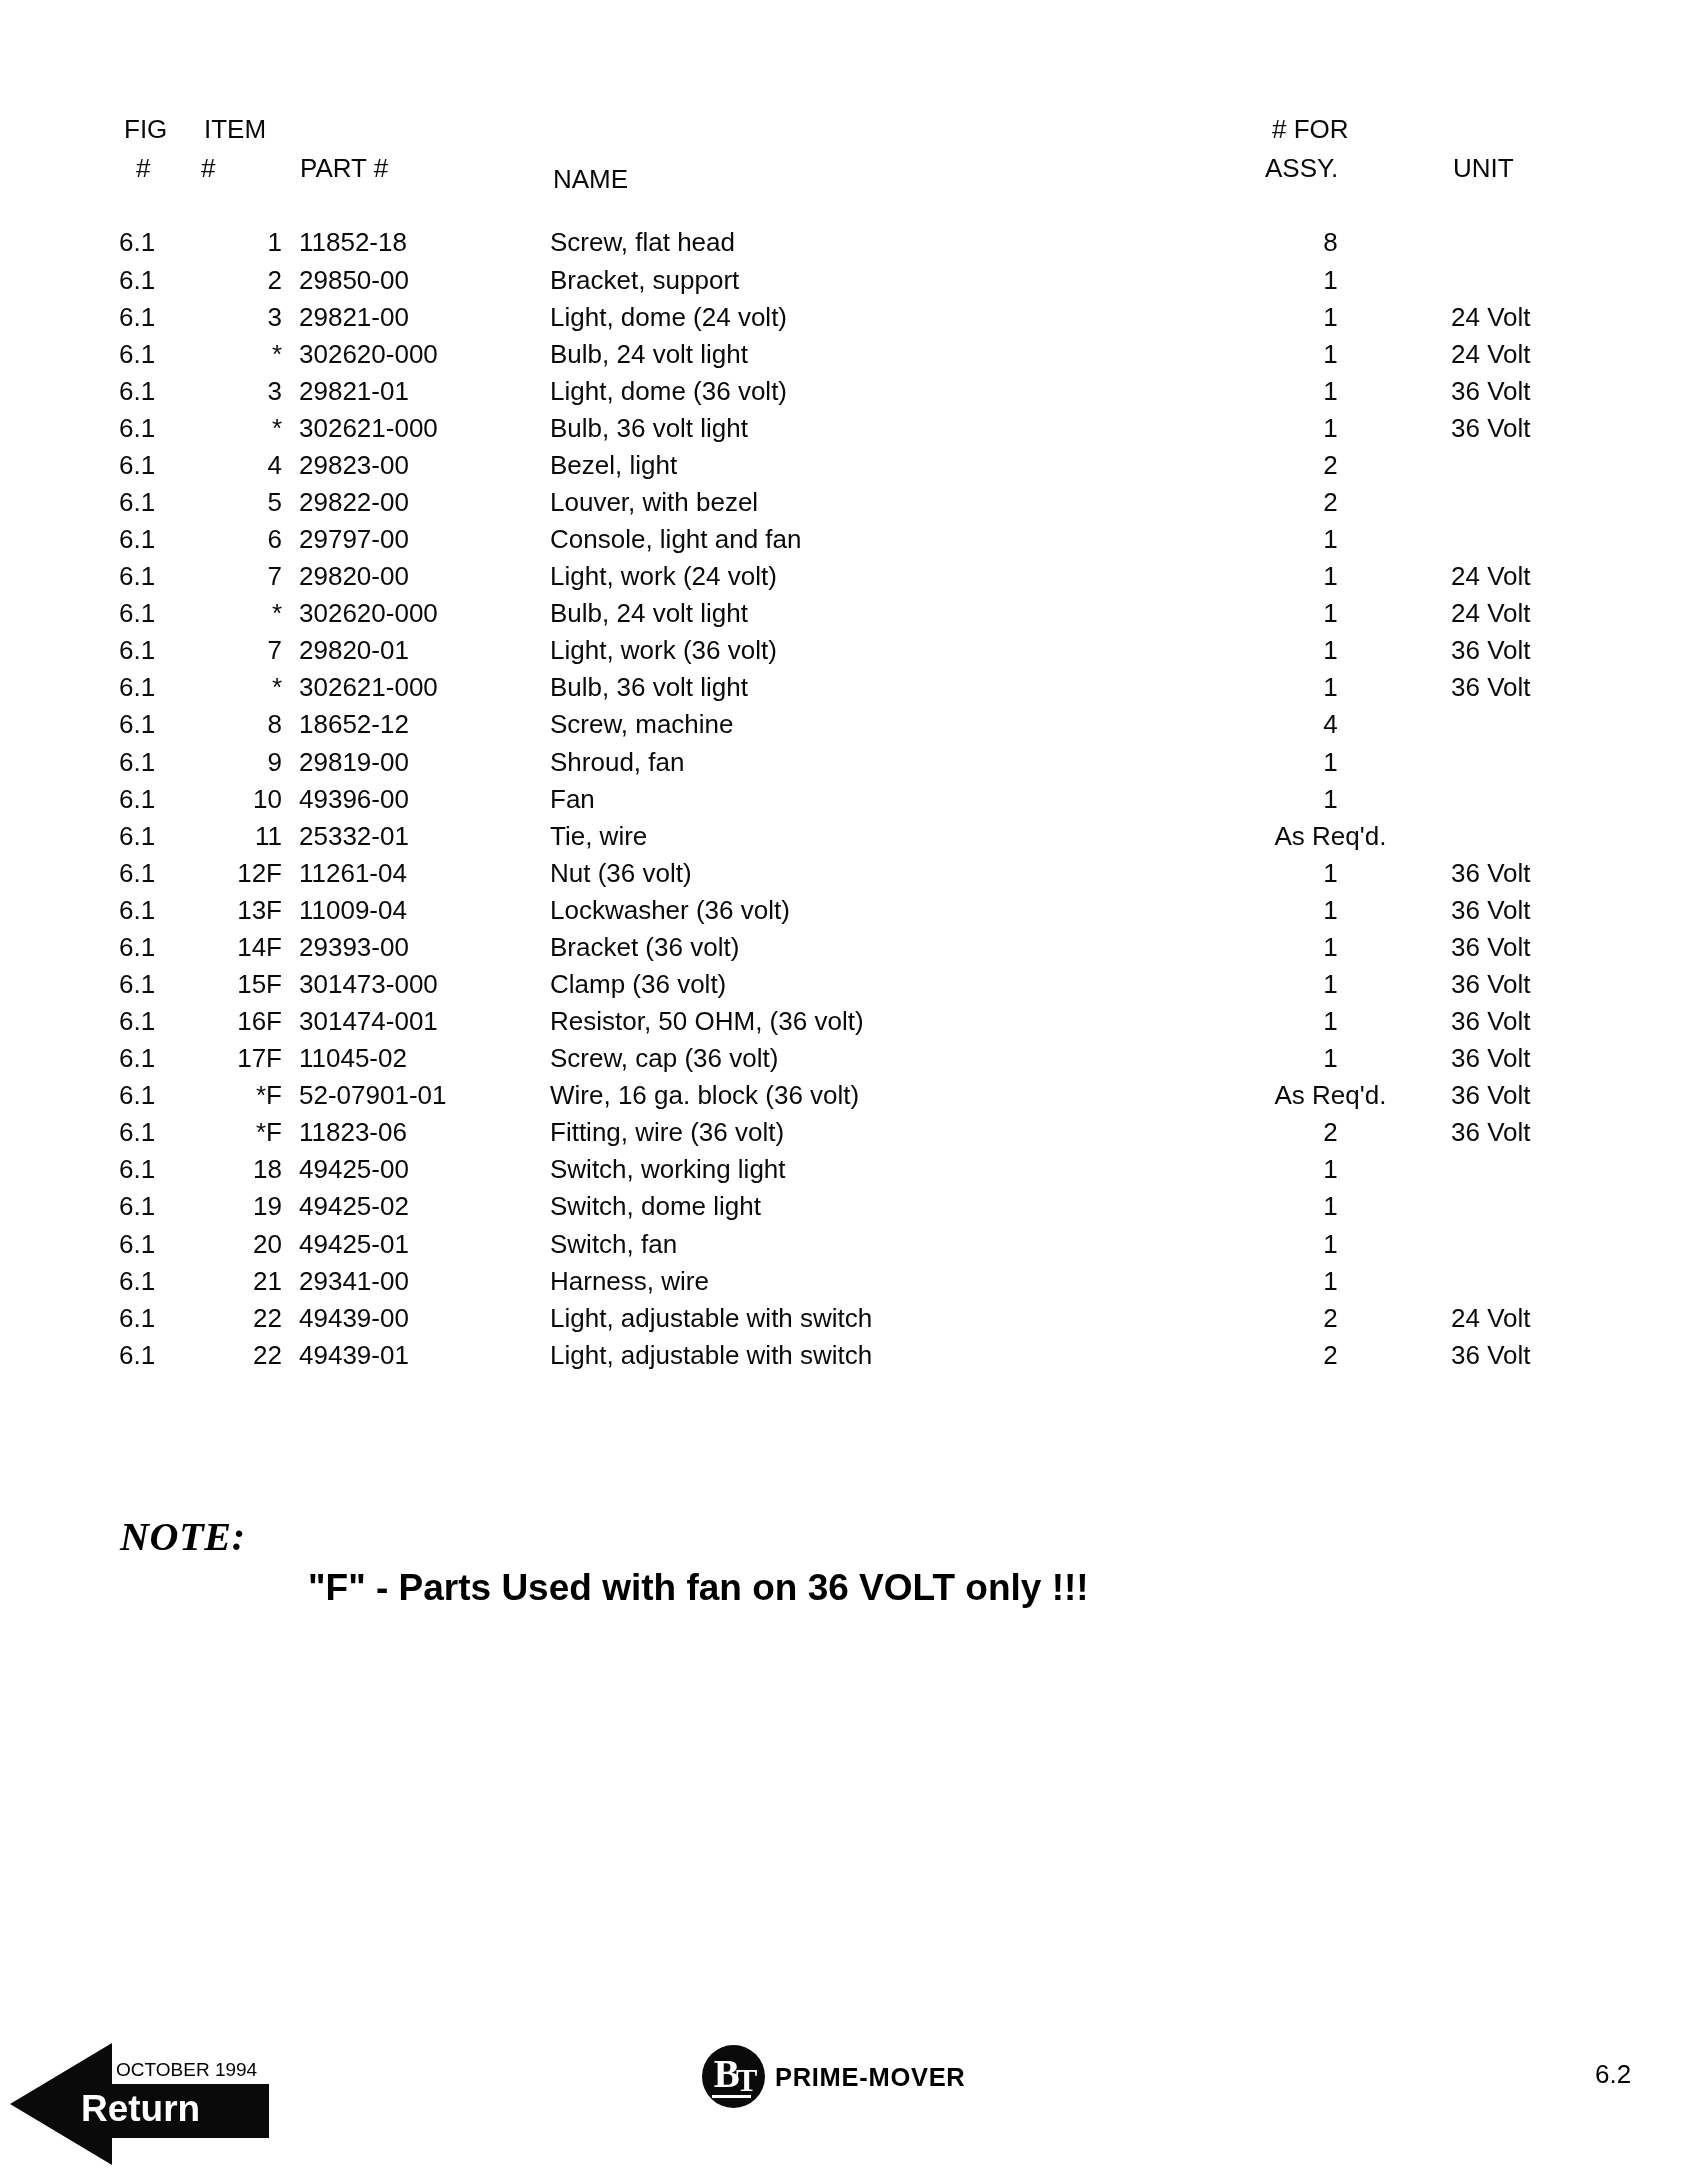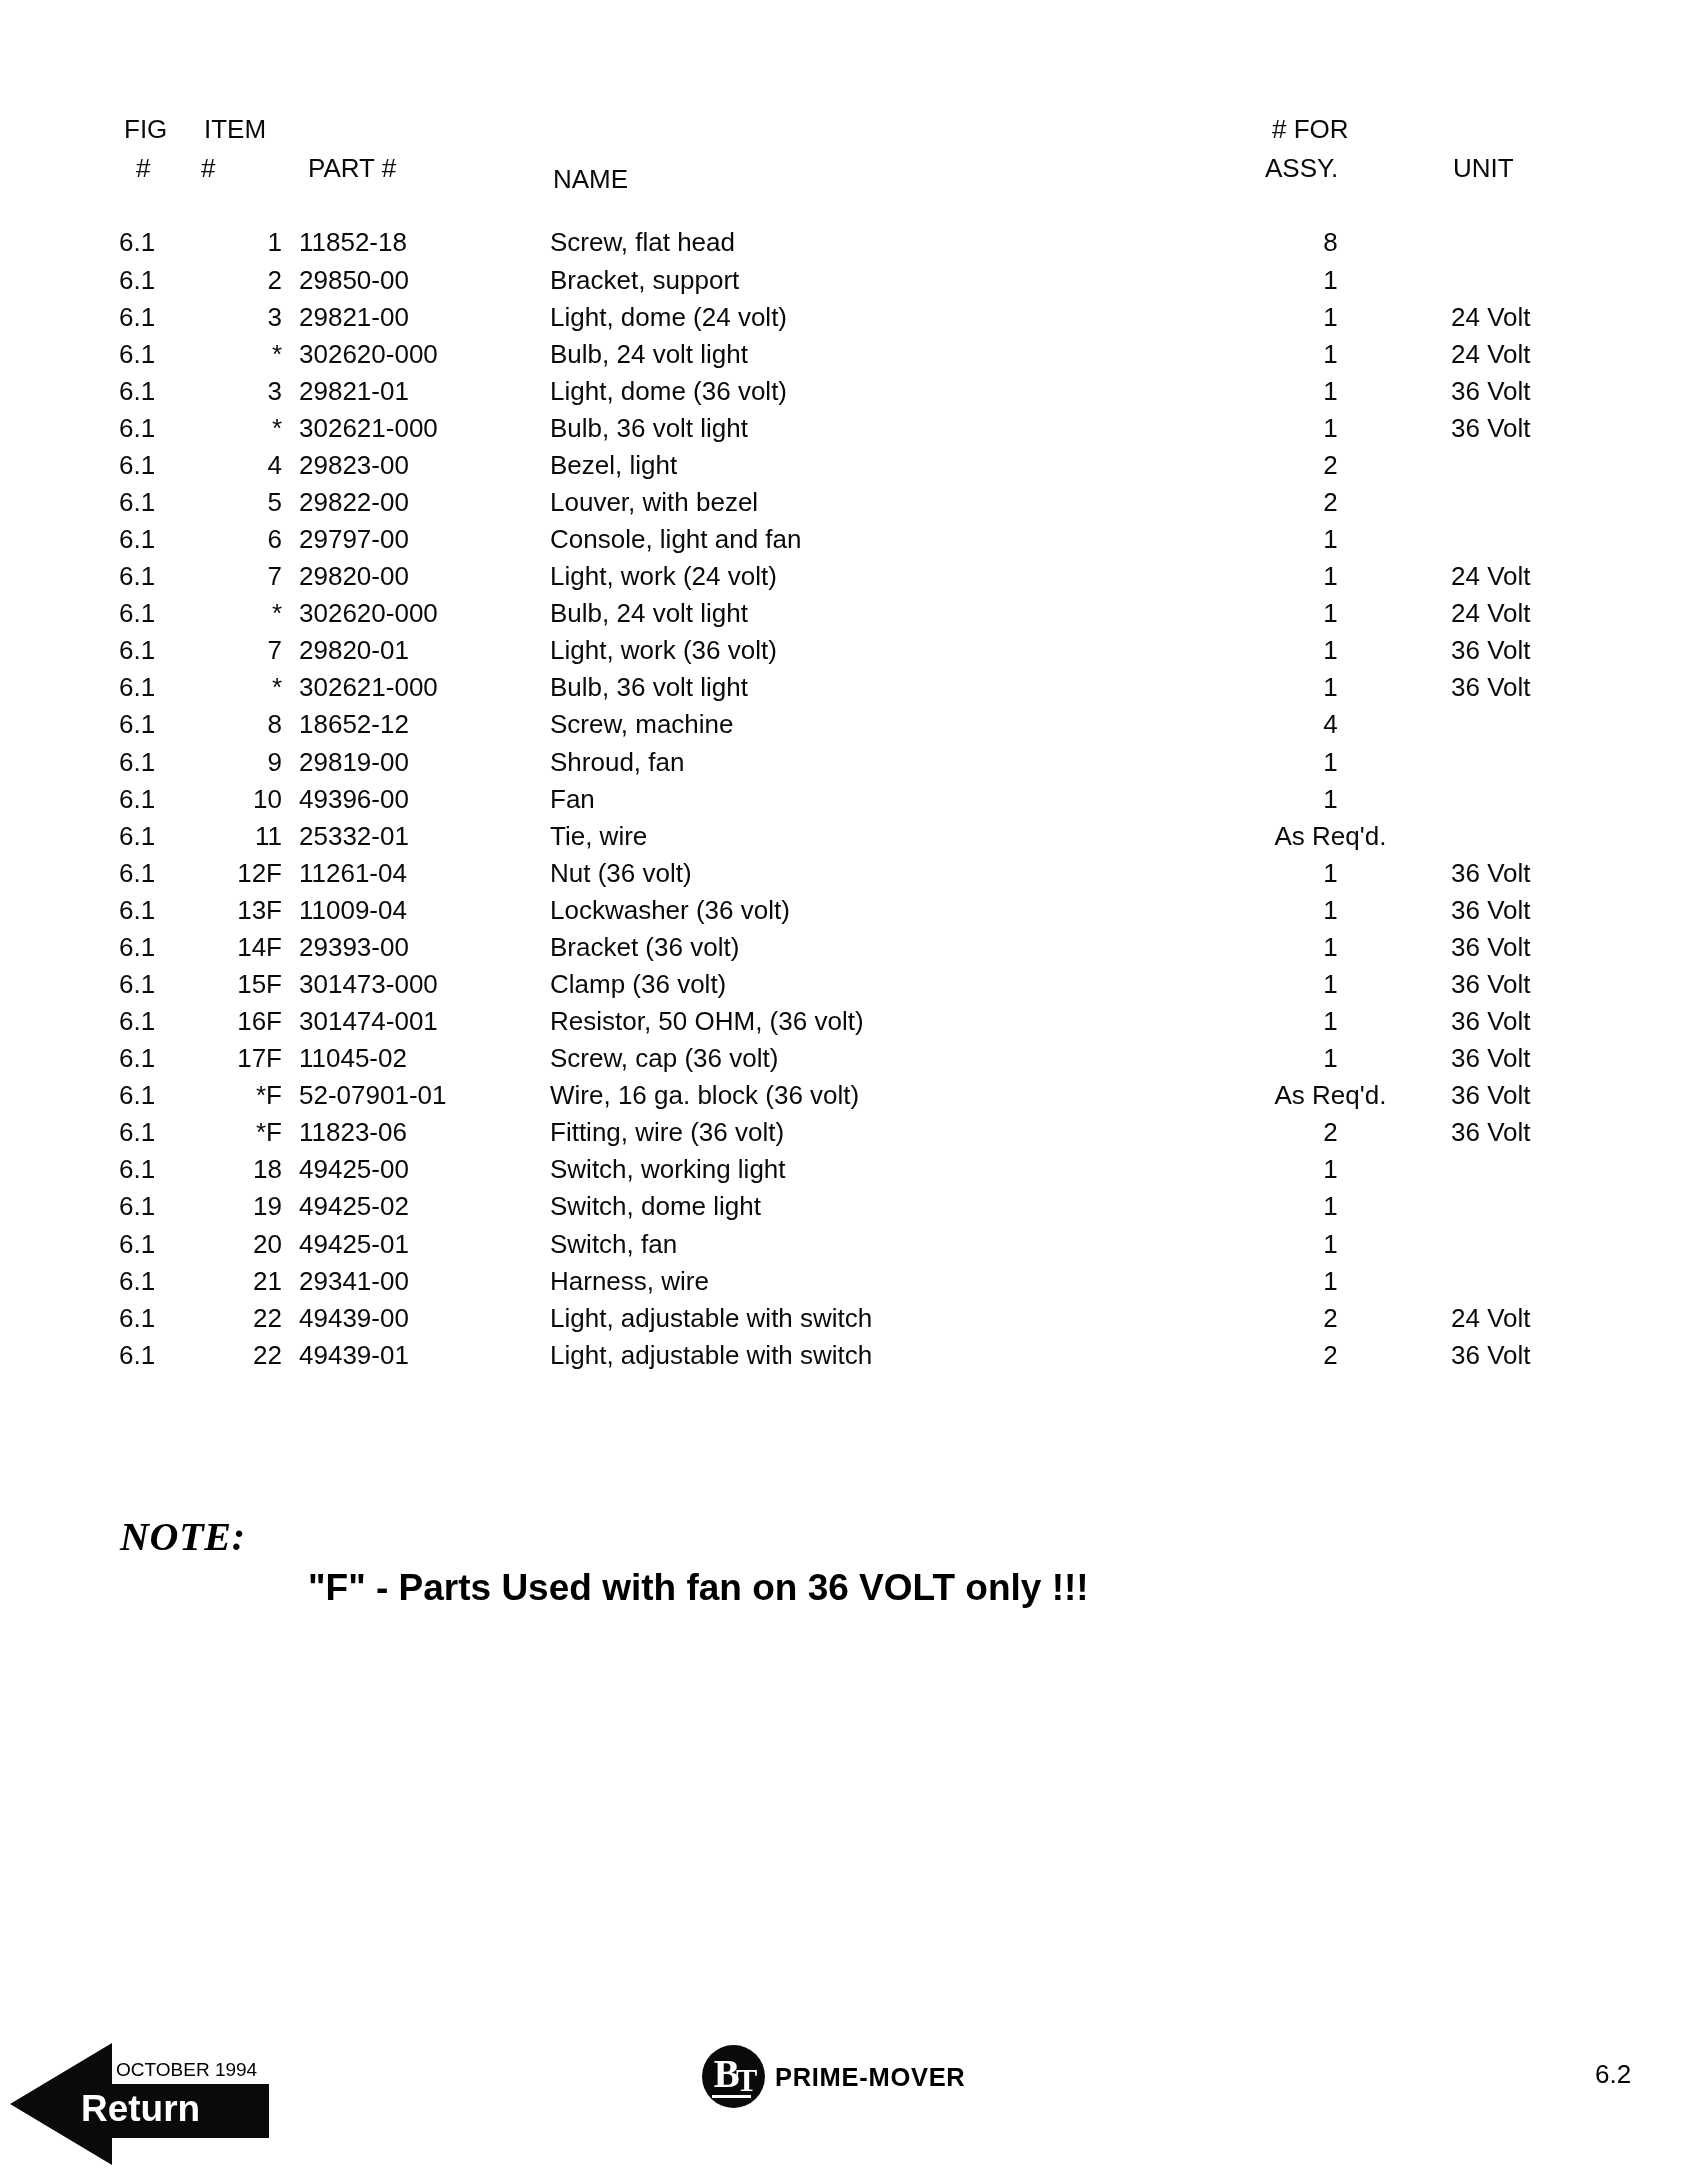--- a/index.html
+++ b/index.html
@@ -77,21 +77,21 @@
 
 <div class="page">
 
   <div>
     <span class="abs hdr" style="left:124px;top:114px;">FIG</span>
     <span class="abs hdr" style="left:204px;top:114px;">ITEM</span>
     <span class="abs hdr" style="left:1272px;top:114px;"># FOR</span>
 
     <span class="abs hdr" style="left:136px;top:153px;">#</span>
     <span class="abs hdr" style="left:201px;top:153px;">#</span>
-    <span class="abs hdr" style="left:308px;top:153px;">PART #</span>
+    <span class="abs hdr" style="left:300px;top:153px;">PART #</span>
     <span class="abs hdr" style="left:553px;top:164px;text-align:center;">NAME</span>
     <span class="abs hdr" style="left:1265px;top:153px;">ASSY.</span>
     <span class="abs hdr" style="left:1453px;top:153px;">UNIT</span>
   </div>
 
   <div id="rows">
       <div class="row" style="top: 227px;">
         <span class="cell c-fig">6.1</span>
         <span class="cell c-item">1</span>
         <span class="cell c-part">11852-18</span>

